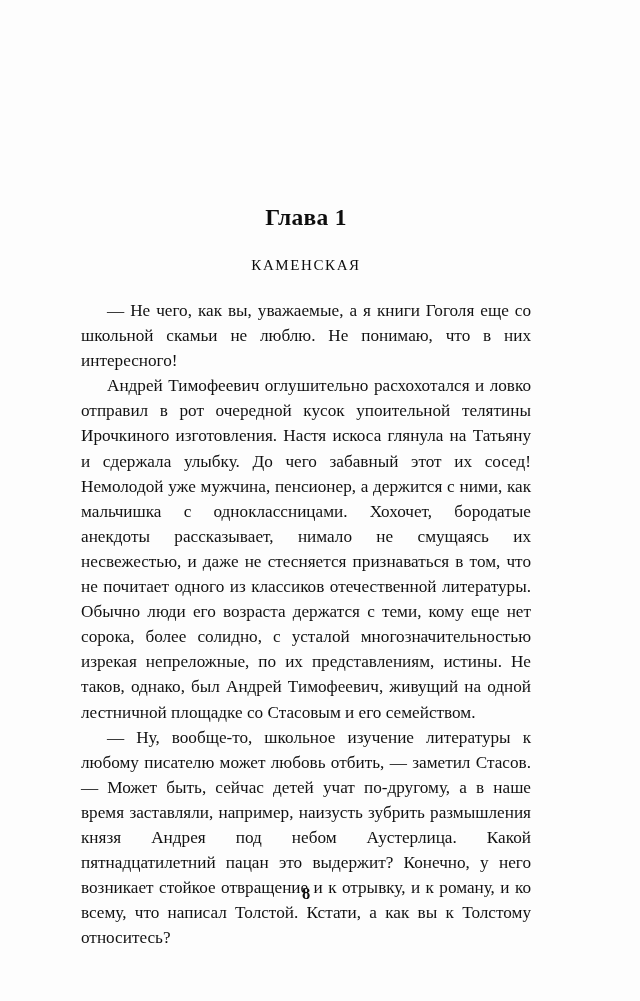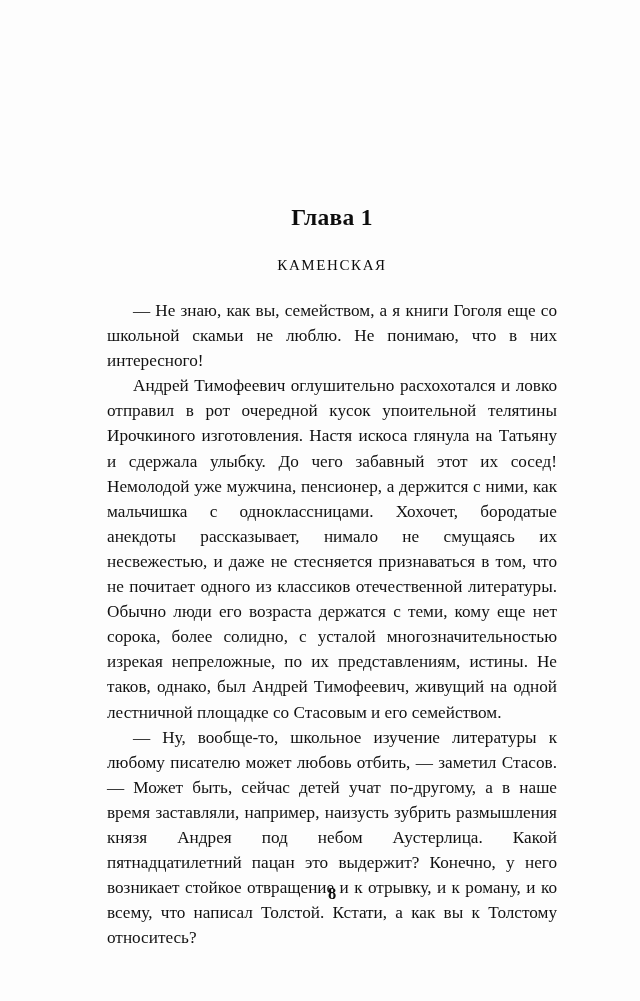--- a/index.html
+++ b/index.html
@@ -16,21 +16,21 @@
   }
   .page {
     position: relative;
     width: 640px;
     height: 1001px;
     box-sizing: border-box;
     background: #fdfdfd;
   }
   .page-inner {
     position: absolute;
-    left: 107px;
+    left: 81px;
     top: 0;
     width: 450px;
     height: 705px;
   }
   .chapter-number {
     margin: 0;
     padding-top: 204px;
     text-align: center;
     font-size: 23.5px;
     font-weight: bold;
@@ -76,20 +76,20 @@
 <body>
 
 <div class="page">
   <div class="page-inner">
 
     <h1 class="chapter-number">Глава 1</h1>
 
     <h2 class="chapter-title">КАМЕНСКАЯ</h2>
 
     <div class="body-text">
-      <p>— Не знаю, как вы, семейством, а я книги Гоголя еще со школьной скамьи не люблю. Не понимаю, что в них интересного!</p>
+      <p>— Не чего, как вы, уважаемые, а я книги Гоголя еще со школьной скамьи не люблю. Не понимаю, что в них интересного!</p>
       <p>Андрей Тимофеевич оглушительно расхохотался и ловко отправил в рот очередной кусок упоительной телятины Ирочкиного изготовления. Настя искоса глянула на Татьяну и сдержала улыбку. До чего забавный этот их сосед! Немолодой уже мужчина, пенсионер, а держится с ними, как мальчишка с одноклассницами. Хохочет, бородатые анекдоты рассказывает, нимало не смущаясь их несвежестью, и даже не стесняется признаваться в том, что не почитает одного из классиков отечественной литературы. Обычно люди его возраста держатся с теми, кому еще нет сорока, более солидно, с усталой многозначительностью изрекая непреложные, по их представлениям, истины. Не таков, однако, был Андрей Тимофеевич, живущий на одной лестничной площадке со Стасовым и его семейством.</p>
       <p>— Ну, вообще-то, школьное изучение литературы к любому писателю может любовь отбить, — заметил Стасов. — Может быть, сейчас детей учат по-другому, а в наше время заставляли, например, наизусть зубрить размышления князя Андрея под небом Аустерлица. Какой пятнадцатилетний пацан это выдержит? Конечно, у него возникает стойкое отвращение и к отрывку, и к роману, и ко всему, что написал Толстой. Кстати, а как вы к Толстому относитесь?</p>
     </div>
 
     <div class="page-number">8</div>
   </div>
 </div>
 
 </body></html>

